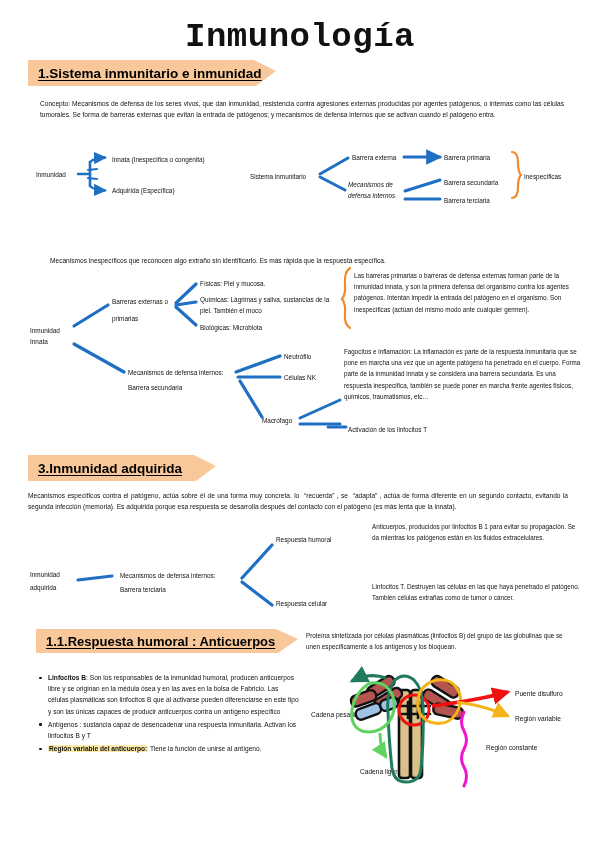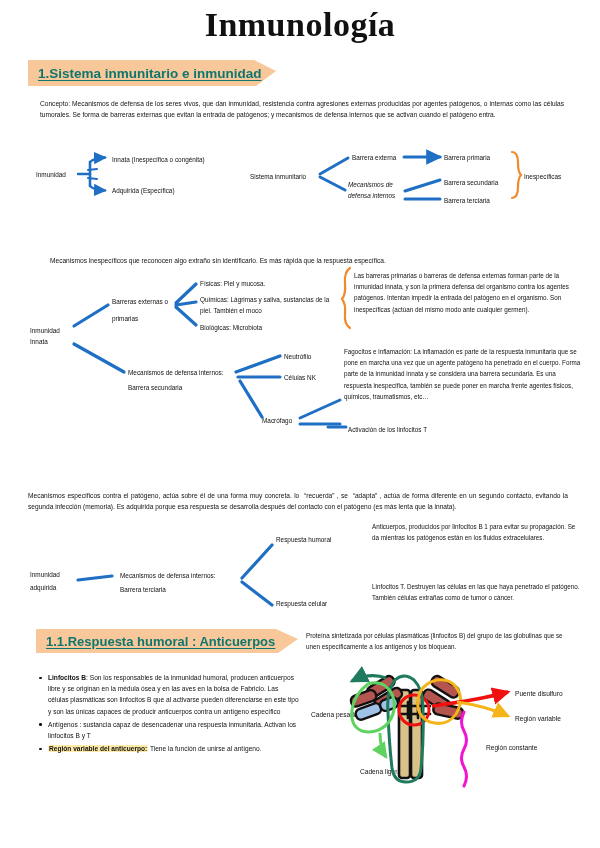--- a/index.html
+++ b/index.html
@@ -5,35 +5,35 @@
   html,body{margin:0;padding:0;background:#ffffff;}
   body{
     width:600px;height:848px;position:relative;overflow:hidden;
     font-family:"Liberation Sans","DejaVu Sans",sans-serif;
     color:#111111;
   }
   .page{position:absolute;left:0;top:0;width:600px;height:848px;}
 
   
   .doc-title{
-    position:absolute;left:0;top:6px;width:600px;text-align:center;
-    font-family:Liberation Serif, serif;
+    position:absolute;left:0;top:18px;width:600px;text-align:center;
+    font-family:Liberation Mono, monospace;
     font-size:34px;font-weight:700;letter-spacing:.5px;color:#111;
   }
 
   
   .banner{
     position:absolute;height:26px;display:flex;align-items:center;
     background:#f8c89a;
     padding:0 26px 0 10px;
     clip-path:polygon(0 0, calc(100% - 22px) 0, 100% 42%, calc(100% - 20px) 100%, 0 100%);
   }
   .banner .txt{
     font-family:"Liberation Sans","DejaVu Sans",sans-serif;
-    font-size:13.5px;font-weight:700;color:#0f766e;
+    font-size:13.5px;font-weight:700;color:#000000;
     text-decoration:underline;text-underline-offset:2px;
     white-space:nowrap;
   }
   .banner.sub{height:24px;}
   .banner.sub .txt{font-size:13px;}
 
   
   .para{
     position:absolute;
     font-size:6.6px;line-height:11.3px;color:#111;
@@ -119,20 +119,23 @@
   <div class="node" style="left:200px;top:323px;">Biológicas: Microbiota</div>
 
   <div class="node" style="left:284px;top:352px;">Neutrófilo</div>
   <div class="node" style="left:284px;top:373px;">Células NK</div>
   <div class="node" style="left:262px;top:416px;">Macrófago</div>
 
   <div class="infobox" style="left:354px;top:270px;width:228px;">Las barreras primarias o barreras de defensa externas forman parte de la inmunidad innata, y son la primera defensa del organismo contra los agentes patógenos. Intentan impedir la entrada del patógeno en el organismo. Son inespecíficas (actúan del mismo modo ante cualquier germen).</div>
   <div class="infobox" style="left:344px;top:346px;width:238px;">Fagocitos e inflamación: La inflamación es parte de la respuesta inmunitaria que se pone en marcha una vez que un agente patógeno ha penetrado en el cuerpo. Forma parte de la inmunidad innata y se considera una barrera secundaria. Es una respuesta inespecífica, también se puede poner en marcha frente agentes físicos, químicos, traumatismos, etc…</div>
   <div class="infobox" style="left:348px;top:424px;width:220px;">Activación de los linfocitos T</div>
 
+  <div class="banner" style="left:28px;top:455px;width:152px;">
+    <span class="txt">3.Inmunidad adquirida</span>
+  </div>
 
   <div class="para just" style="left:28px;top:490px;width:540px;">Mecanismos específicos contra el patógeno, actúa sobre él de una forma muy concreta. lo &nbsp;“recuerda” , se &nbsp;“adapta” , actúa de forma diferente en un segundo contacto, evitando la segunda infección (memoria). Es adquirida porque esa respuesta se desarrolla después del contacto con el patógeno (es más lenta que la innata).</div>
 
   <div class="node" style="left:30px;top:570px;">Inmunidad</div>
   <div class="node" style="left:30px;top:583px;">adquirida</div>
 
   <div class="node" style="left:120px;top:571px;">Mecanismos de defensa internos:</div>
   <div class="node" style="left:120px;top:585px;">Barrera terciaria</div>
 
   <div class="node" style="left:276px;top:535px;">Respuesta humoral</div>

